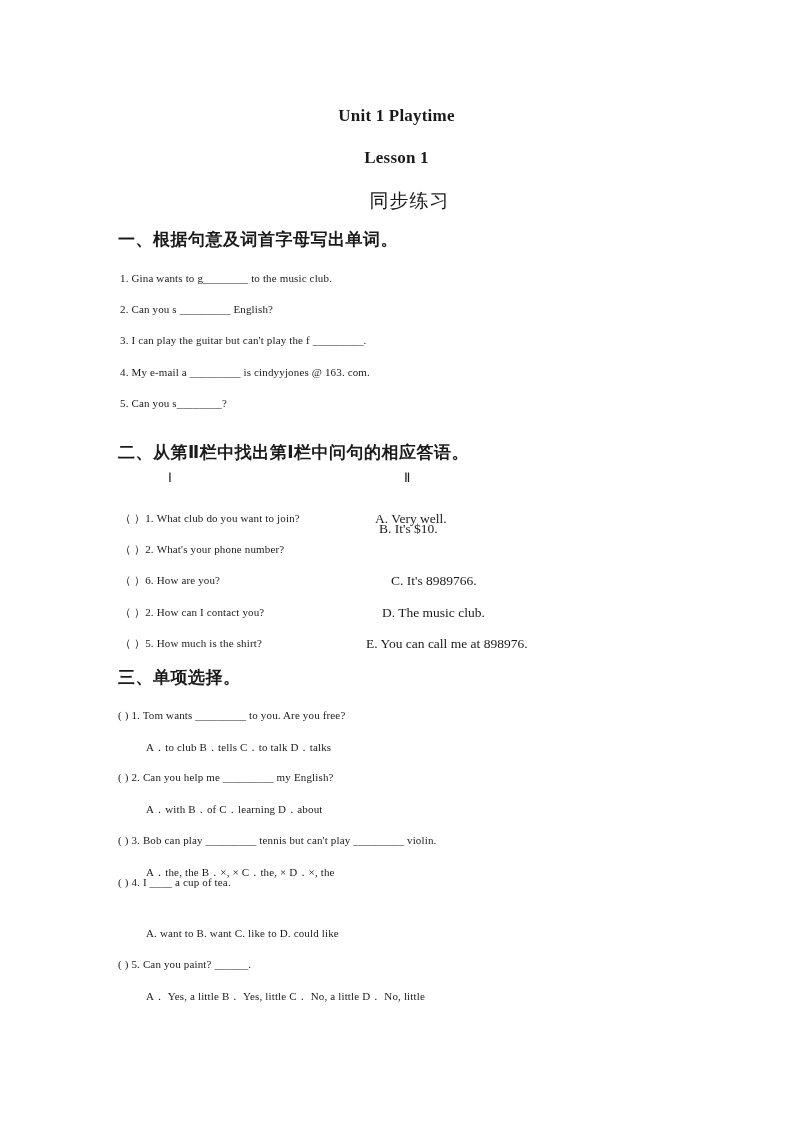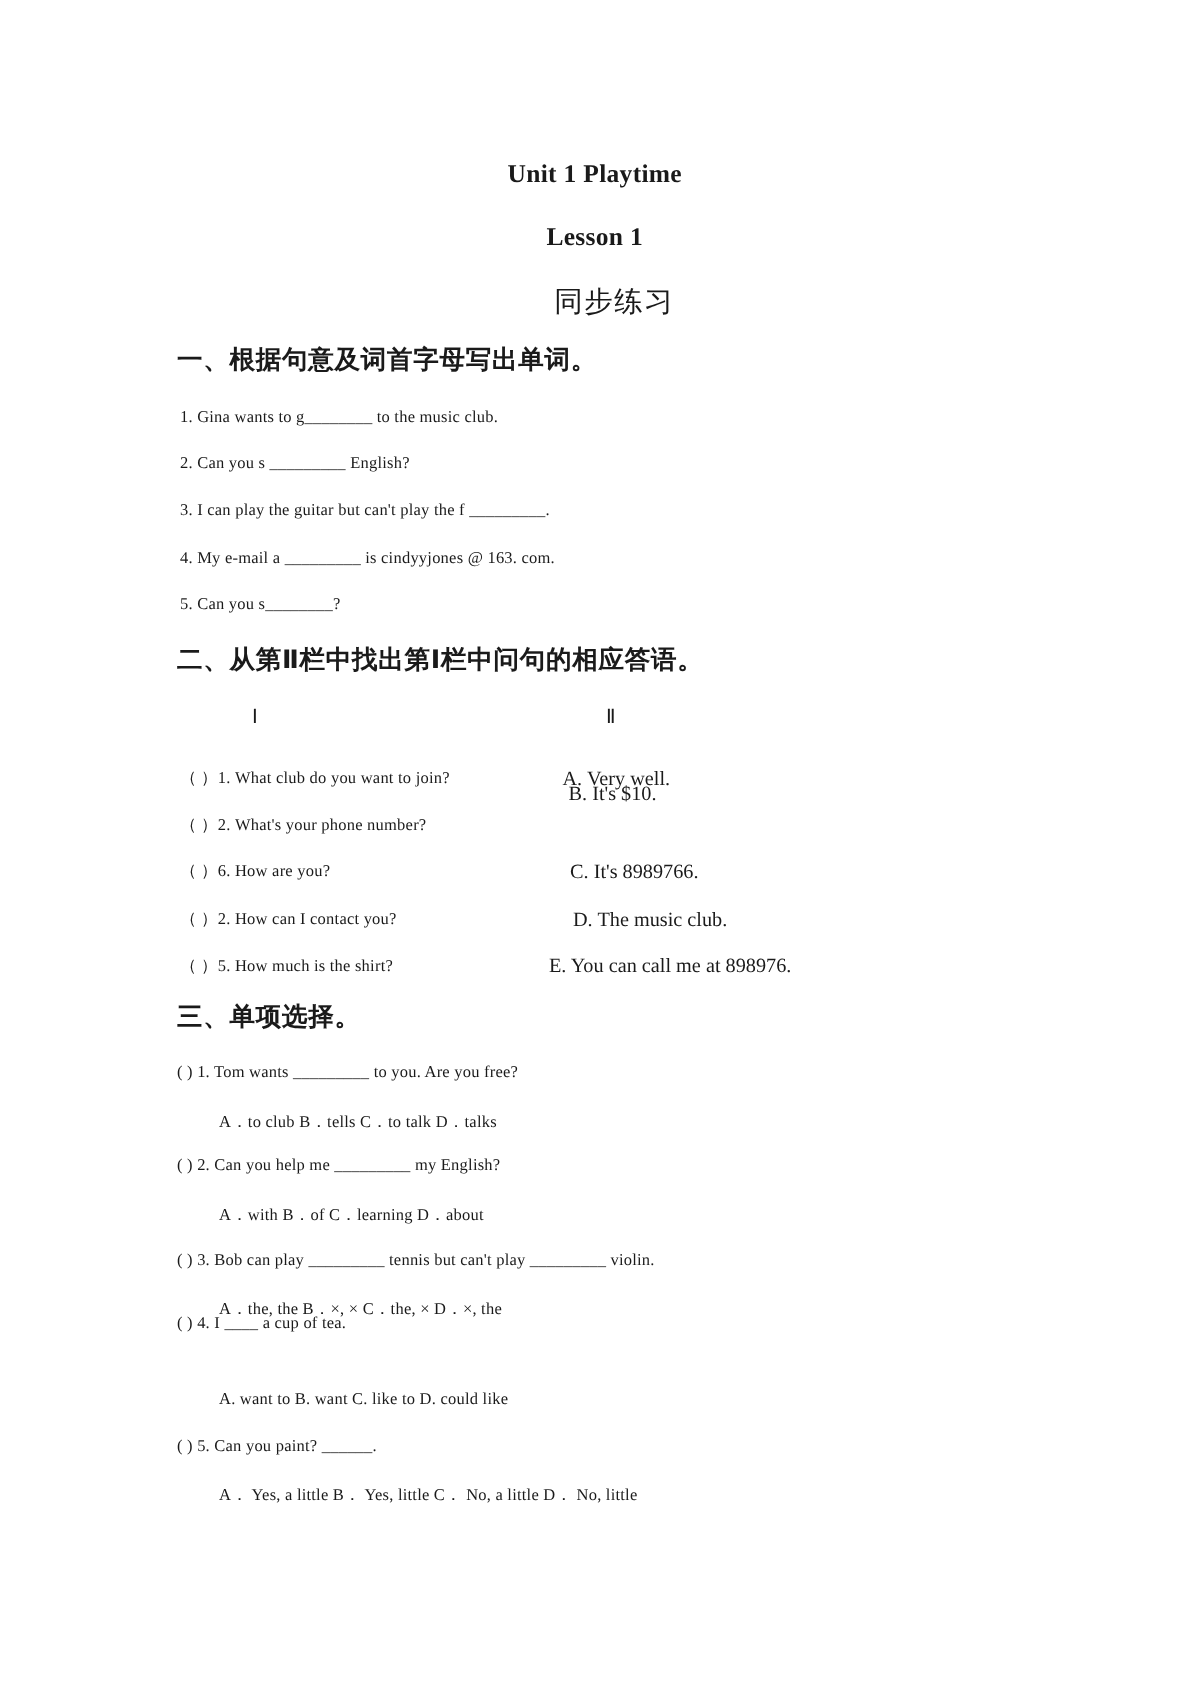--- a/index.html
+++ b/index.html
@@ -46,21 +46,21 @@
   .section-heading {
     position: absolute;
     left: 118px;
     font-size: 17px;
     font-weight: bold;
     font-family: "DejaVu Sans", "Liberation Sans", sans-serif;
     letter-spacing: 0.5px;
     white-space: nowrap;
   }
   #heading-1 { top: 228px; }
-  #heading-2 { top: 428px; text-align: right; }
+  #heading-2 { top: 441px; text-align: right; }
   #heading-3 { top: 666px; }
 
   
   .line {
     position: absolute;
     font-size: 11px;
     white-space: nowrap;
     letter-spacing: 0.15px;
   }
 
@@ -121,21 +121,21 @@
   <div class="col-marker" id="col-marker-2">Ⅱ</div>
 
   <div class="line match-q" style="top:511px;">（  ）1. What club do you want to join?</div>
   <div class="line match-q" style="top:542px;">（  ）2. What's your phone number?</div>
   <div class="line match-q" style="top:573px;">（  ）6. How are you?</div>
   <div class="line match-q" style="top:605px;">（  ）2. How can I contact you?</div>
   <div class="line match-q" style="top:636px;">（  ）5. How much is the shirt?</div>
 
   <div class="match-a" style="left:375px; top:511px;">A. Very well.</div>
   <div class="match-a" style="left:379px; top:521px;">B. It's $10.</div>
-  <div class="match-a" style="left:380px; top:573px;">C. It's 8989766.</div>
+  <div class="match-a" style="left:391px; top:573px;">C. It's 8989766.</div>
   <div class="match-a" style="left:382px; top:605px;">D. The music club.</div>
   <div class="match-a" style="left:366px; top:636px;">E. You can call me at 898976.</div>
 
   <div class="section-heading" id="heading-3">三、单项选择。</div>
 
   <div class="line mc-stem" style="top:709px;">(   ) 1. Tom wants _________ to you. Are you free?</div>
   <div class="line mc-opts" style="top:740px;">A．to club   B．tells   C．to talk   D．talks</div>
 
   <div class="line mc-stem" style="top:771px;">(   ) 2. Can you help me _________ my English?</div>
   <div class="line mc-opts" style="top:802px;">A．with   B．of   C．learning   D．about</div>

